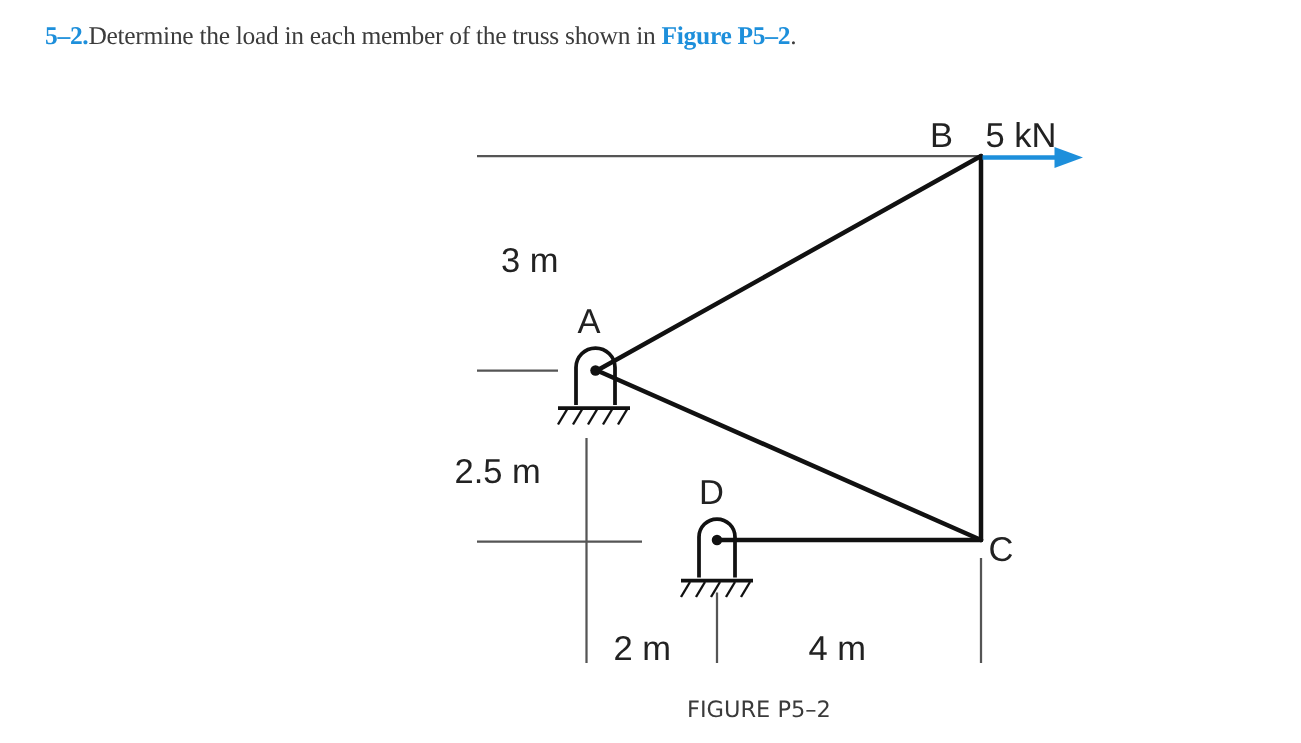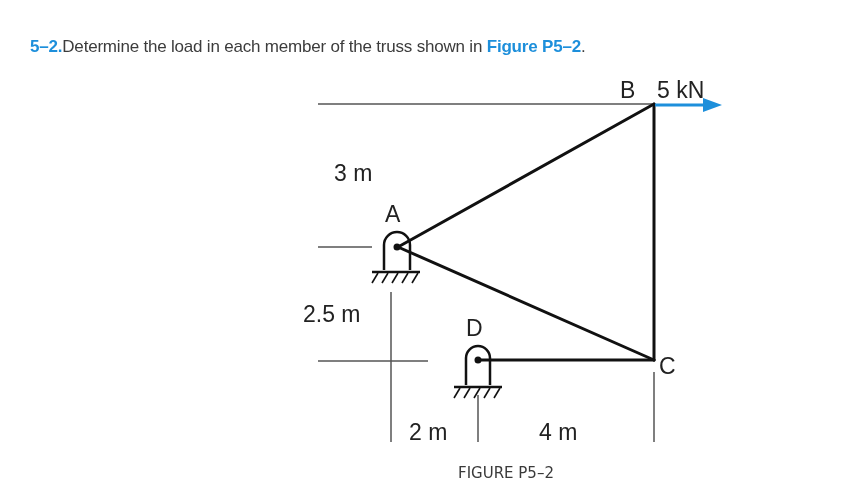--- a/index.html
+++ b/index.html
@@ -1,20 +1,20 @@
 <!DOCTYPE html>
 <html><head>
 <meta charset="utf-8">
 <style>
   html, body { margin:0; padding:0; background:#ffffff; }
   body { width:867px; height:495px; position:relative; overflow:hidden; }
   .problem {
     position:absolute; left:30px; top:14px;
-    font-family:Liberation Sans, sans-serif; font-size:17px; color:#3c3c3c;
-    white-space:nowrap; letter-spacing:-0.2px;margin-top:23px;
+    font-family:Liberation Serif, serif; font-size:17px; color:#3c3c3c;
+    white-space:nowrap; letter-spacing:-0.2px;
   }
   .num { color:#1d8fdb; font-weight:bold; }
   .link { color:#1d8fdb; font-weight:bold; cursor:pointer; }
   svg { position:absolute; left:0; top:0; }
   .lbl { font-family:"Liberation Sans", sans-serif; font-size:23px; fill:#222; }
   .cap { font-family:"DejaVu Sans", sans-serif; font-size:15px; fill:#3a3a3a; }
 </style>
 </head>
 <body>
 

